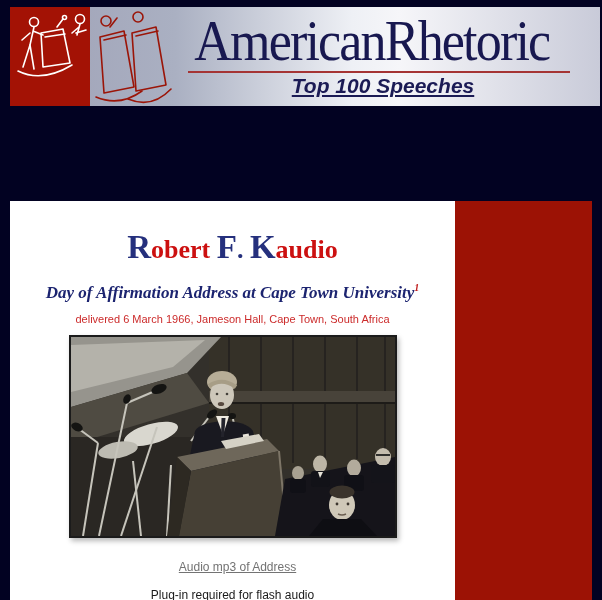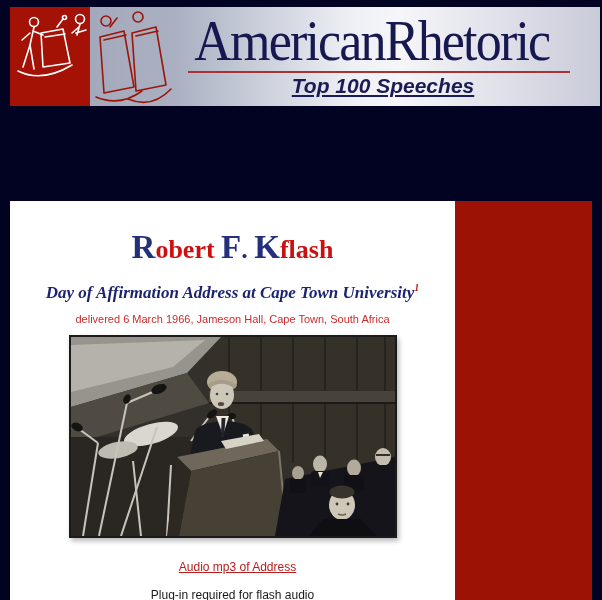--- a/index.html
+++ b/index.html
@@ -44,21 +44,21 @@
     margin:12px 0 0;font-family:"Liberation Serif",serif;font-style:italic;font-weight:bold;
     font-size:17px;line-height:20px;color:#1c2470;text-align:center;
   }
   .speech-title sup{color:#c02020;font-size:10px;}
   .delivery{margin:10px 0 0;font-size:11px;line-height:13px;color:#cc2b2b;}
   .photo{
     margin:9px auto 0;width:324px;height:199px;border:2px solid #1b1b1b;
     box-shadow:2px 3px 5px rgba(0,0,0,.28);position:relative;background:#33302b;
   }
   .audio-link-row{margin-top:21px;line-height:14px;}
-  a.mp3{color:#b91c1c;font-size:12px;text-decoration:underline;margin-left:10px;}
+  a.mp3{color:#737373;font-size:12px;text-decoration:underline;margin-left:10px;}
   .plugin-note{margin-top:14px;font-size:12px;line-height:14px;color:#1a1a1a;}
 </style>
 </head>
 <body>
 
 <div class="banner">
   <div class="banner-inner">
     <div class="banner-red-block"></div>
     <svg class="banner-figures" width="162" height="99" viewBox="0 0 162 99">
       <g fill="none" stroke="#ffffff" stroke-width="1.6" stroke-linecap="round" stroke-linejoin="round">
@@ -87,21 +87,21 @@
     </svg>
     <div class="logo-wrap">
       <span class="logo-text">AmericanRhetoric</span>
     </div>
     <div class="logo-underline"></div>
     <div class="tagline">Top 100 Speeches</div>
   </div>
 </div>
 
 <div class="content">
-  <h1 class="speaker"><span class="cap">R</span><span class="red">obert </span><span class="cap">F</span><span class="navy">. </span><span class="cap">K</span><span class="red">flash</span></h1>
+  <h1 class="speaker"><span class="cap">R</span><span class="red">obert </span><span class="cap">F</span><span class="navy">. </span><span class="cap">K</span><span class="red">audio</span></h1>
 
   <h2 class="speech-title"><span>Day of Affirmation Address at Cape Town University</span><sup>1</sup></h2>
 
   <div class="delivery">delivered 6 March 1966, Jameson Hall, Cape Town, South Africa</div>
 
   <div class="photo">
     <svg width="324" height="199" viewBox="0 0 324 199">
       <rect width="324" height="199" fill="#33302b"></rect>
       <rect x="138" width="186" height="132" fill="#353128"></rect>
       <g stroke="#262320" stroke-width="2">

